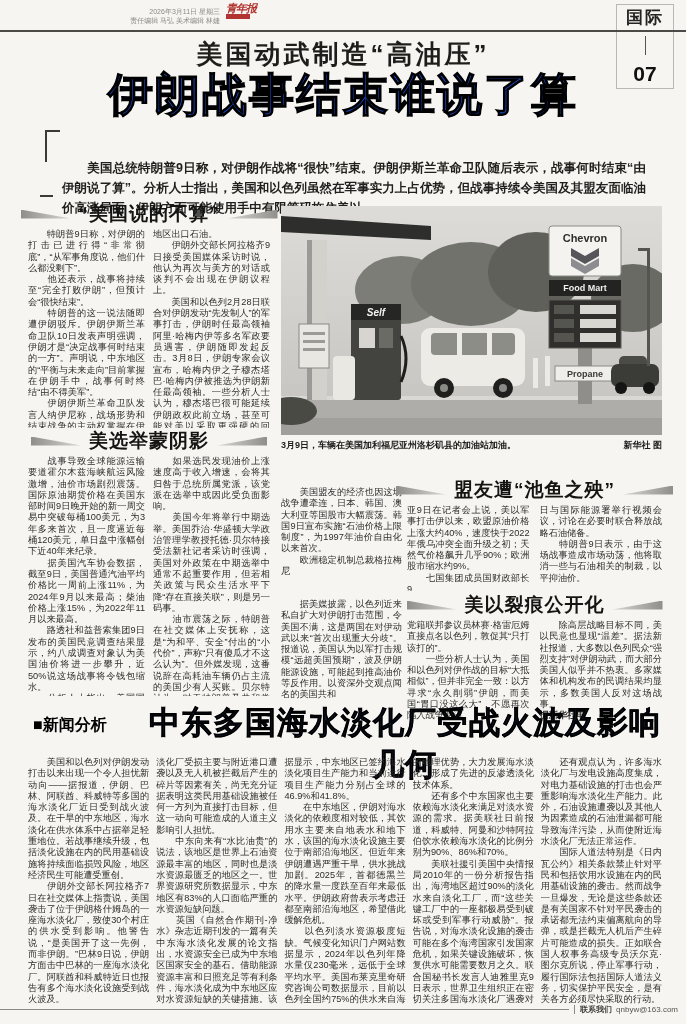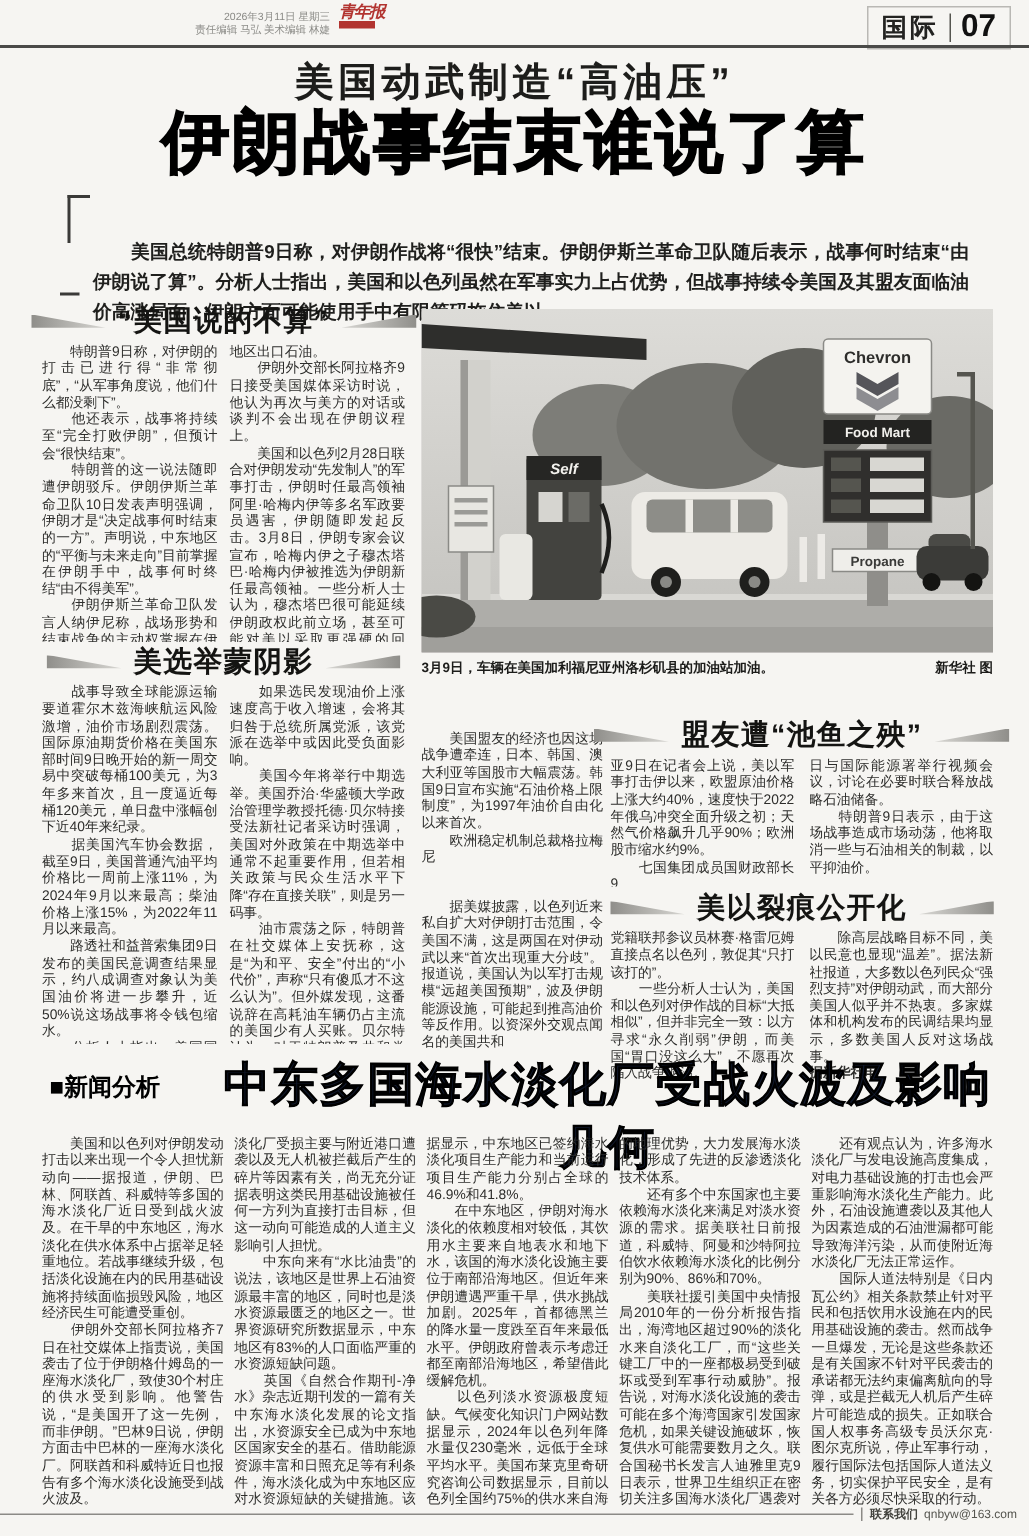--- a/index.html
+++ b/index.html
@@ -5,30 +5,30 @@
   html,body{margin:0;padding:0;background:#e9e8e6;}
   .page{position:relative;width:686px;height:1024px;margin:0 auto;background:#f6f5f2;
         font-family:"Liberation Sans","DejaVu Sans",sans-serif;color:#2b2b29;overflow:hidden;}
   
   .mast-date{position:absolute;left:56px;top:7px;width:164px;text-align:right;
              font-size:7px;line-height:9px;color:#8a8a86;}
   .logo{position:absolute;left:226px;top:3px;width:30px;height:26px;color:#b23430;
         font-weight:700;font-style:italic;font-size:11px;line-height:10px;letter-spacing:-1px;}
   .logo .seal{display:block;width:24px;height:5px;background:#b23430;margin-top:1px;}
   .page-label{position:absolute;right:12px;top:4px;display:flex;align-items:center;gap:7px;
-              border:1px solid #b9b8b4;padding:1px 9px 2px;}
+              border:1px solid #b9b8b4;padding:1px 9px 2px;flex-direction:column;}
   .page-label .sec{font-size:17px;font-weight:600;color:#232321;letter-spacing:2px;}
   .page-label .vbar{width:1px;height:19px;background:#55554f;}
   .page-label .num{font-size:21px;font-weight:700;color:#111;text-align:center;}
   .rule{position:absolute;left:0;top:30px;width:686px;height:2px;background:#4a4a48;}
   
   .kicker{position:absolute;left:0;top:37px;width:686px;text-align:center;
           font-size:26px;font-weight:700;color:#1d1d1b;letter-spacing:3px;}
   .main-title{position:absolute;left:0;top:65px;width:686px;text-align:center;
-          font-size:45px;font-weight:900;color:#000000;letter-spacing:2px;-webkit-text-stroke:1.2px #000;}
+          font-size:45px;font-weight:900;color:#1d4ed8;letter-spacing:2px;-webkit-text-stroke:1.2px #000;}
   .lead{position:absolute;left:62px;top:127px;width:584px;font-size:12.5px;line-height:20px;
         font-weight:600;color:#1f1f1d;text-align:justify;margin-top:31px;}
   .lead-bracket{position:absolute;left:45px;top:130px;width:13px;height:30px;
         border-left:2px solid #3a3a38;border-top:2px solid #3a3a38;}
   .lead-dash{position:absolute;left:40px;top:195px;width:13px;height:2px;background:#3a3a38;}
   
   .shead{position:absolute;display:flex;align-items:center;justify-content:center;gap:8px;}
   .shead h3{margin:0;font-size:19px;font-weight:700;color:#141412;letter-spacing:1px;white-space:nowrap;}
   .sw{height:9px;width:50px;flex:0 0 auto;}
   .sw.l{background:linear-gradient(to right,#8f8e8a,#d8d7d3);clip-path:polygon(0 0,100% 100%,0 100%);}

